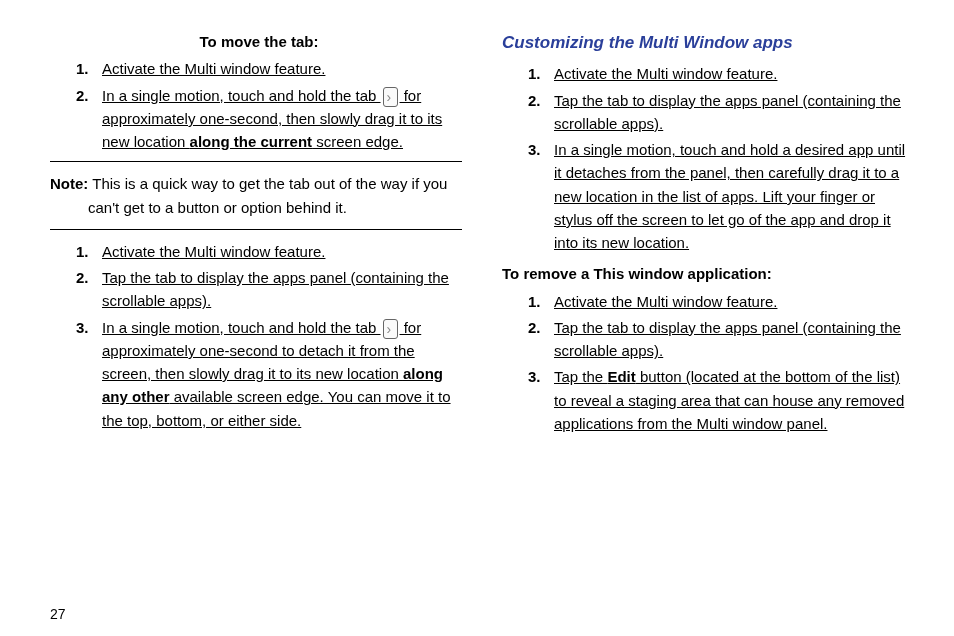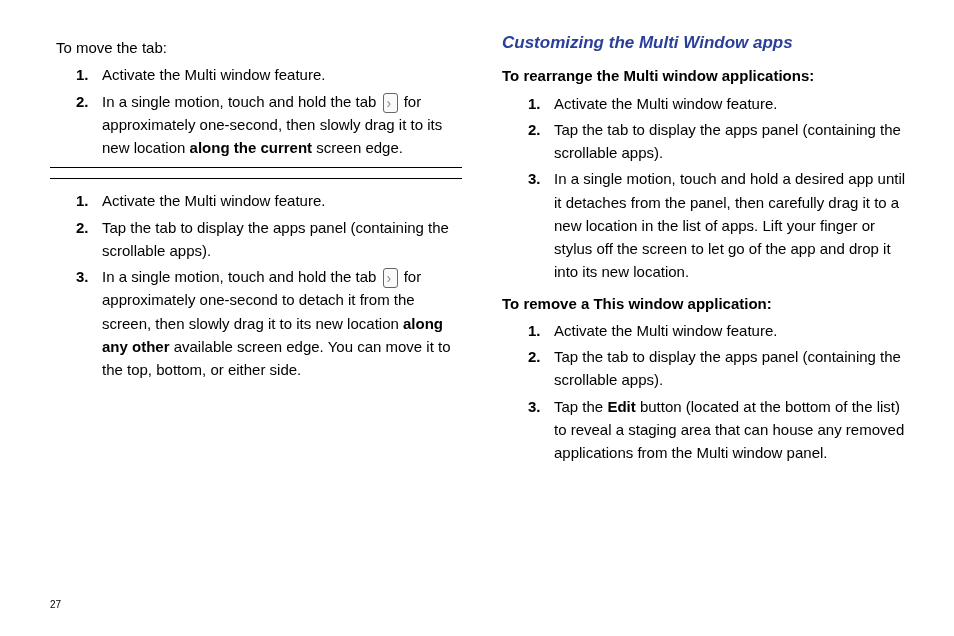--- a/index.html
+++ b/index.html
@@ -15,35 +15,36 @@
     }
     .columns {
       display: flex;
       gap: 40px;
     }
     .col {
       flex: 1;
       line-height: 1.55;
     }
     .section-heading {
-      font-weight: normal;
+      font-weight: bold;
       margin-bottom: 4px;
-      margin-top: 6px;
       padding-left: 6px;
+      text-align: center;
     }
     ol {
       list-style: none;
       counter-reset: step;
       padding-left: 0;
     }
     ol li {
       counter-increment: step;
       position: relative;
       padding-left: 52px;
       margin-bottom: 3px;
+      text-decoration: underline;
     }
     ol li::before {
       content: counter(step) ".";
       font-weight: bold;
       position: absolute;
       left: 26px;
     }
     .tab-icon {
       display: inline-block;
       width: 15px;
@@ -84,64 +85,66 @@
       margin-bottom: 6px;
       padding-left: 6px;
     }
     .plain-heading {
       font-weight: bold;
       margin-top: 8px;
       margin-bottom: 4px;
     }
     .page-num {
       position: absolute;
-      bottom: 26px;
+      bottom: 14px;
       left: 50px;
-      font-size: 10px;
+      font-size: 14px;
     }
     b { font-weight: bold; }
   </style>
 </head>
 <body>
 
 <div class="columns">
   <div class="col">
 
     <div class="section-heading">To move the tab:</div>
     <ol>
       <li>
         <span>Activate the Multi window feature.</span>
       </li>
       <li>
         <span>In a single motion, touch and hold the tab </span><span class="tab-icon"></span><span> for approximately one-second, then slowly drag it to its new location </span><b>along the current</b><span> screen edge.</span>
       </li>
     </ol>
 
     <hr class="hr">
+    <div class="note">
+      <b>Note:</b><span> This is a quick way to get the tab out of the way if you can't get to a button or option behind it.</span>
+    </div>
     <hr class="hr">
 
     <ol>
       <li>
         <span>Activate the Multi window feature.</span>
       </li>
       <li>
         <span>Tap the tab to display the apps panel (containing the scrollable apps).</span>
       </li>
       <li>
         <span>In a single motion, touch and hold the tab </span><span class="tab-icon"></span><span> for approximately one-second to detach it from the screen, then slowly drag it to its new location </span><b>along any other</b><span> available screen edge. You can move it to the top, bottom, or either side.</span>
       </li>
     </ol>
 
   </div>
 
   <div class="col">
 
     <div class="section-title blue">Customizing the Multi Window apps</div>
 
-    <div class="plain-heading">To rearrange the Multi window applications:</div>
     <ol>
       <li>
         <span>Activate the Multi window feature.</span>
       </li>
       <li>
         <span>Tap the tab to display the apps panel (containing the scrollable apps).</span>
       </li>
       <li>
         <span>In a single motion, touch and hold a desired app until it detaches from the panel, then carefully drag it to a new location in the list of apps. Lift your finger or stylus off the screen to let go of the app and drop it into its new location.</span>
       </li>

